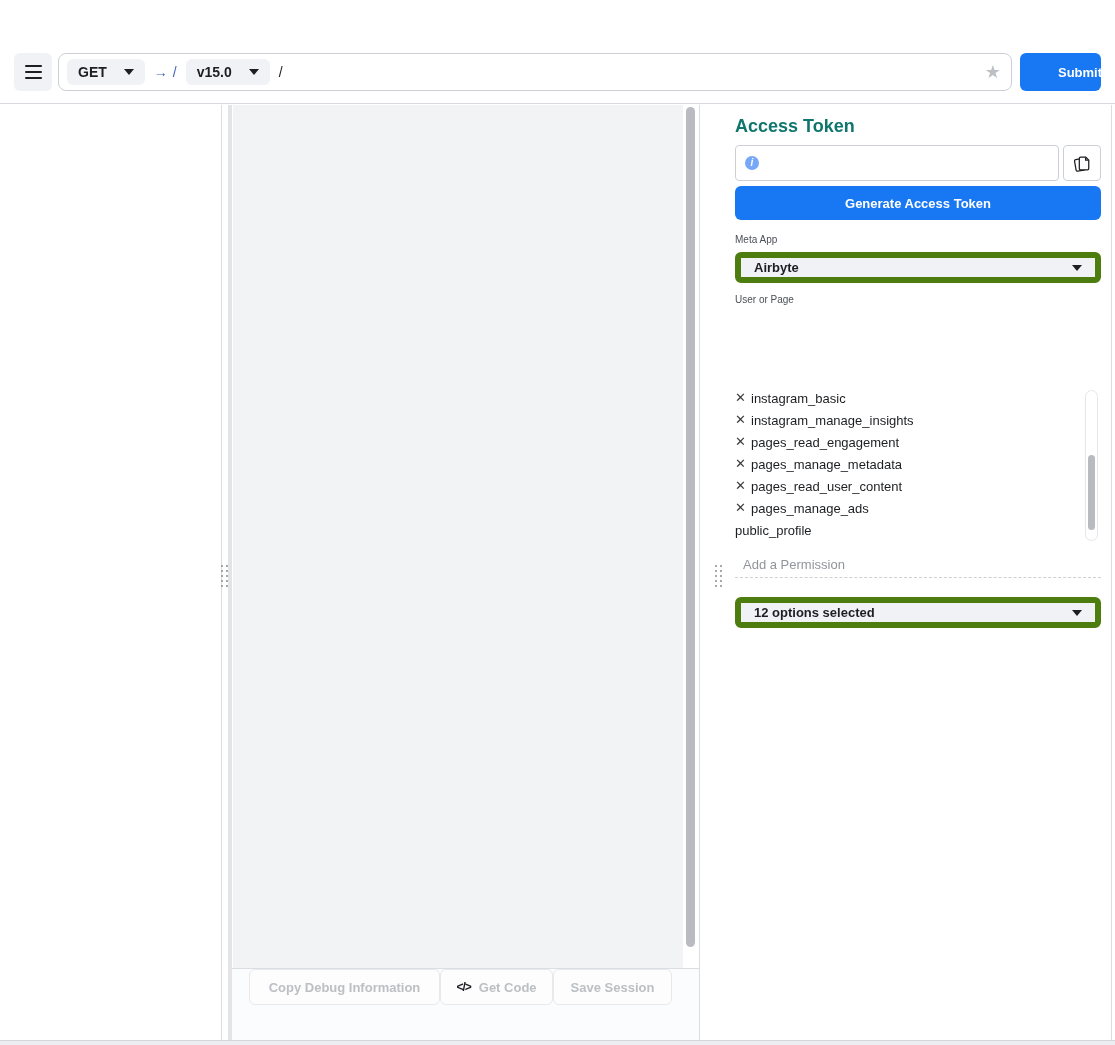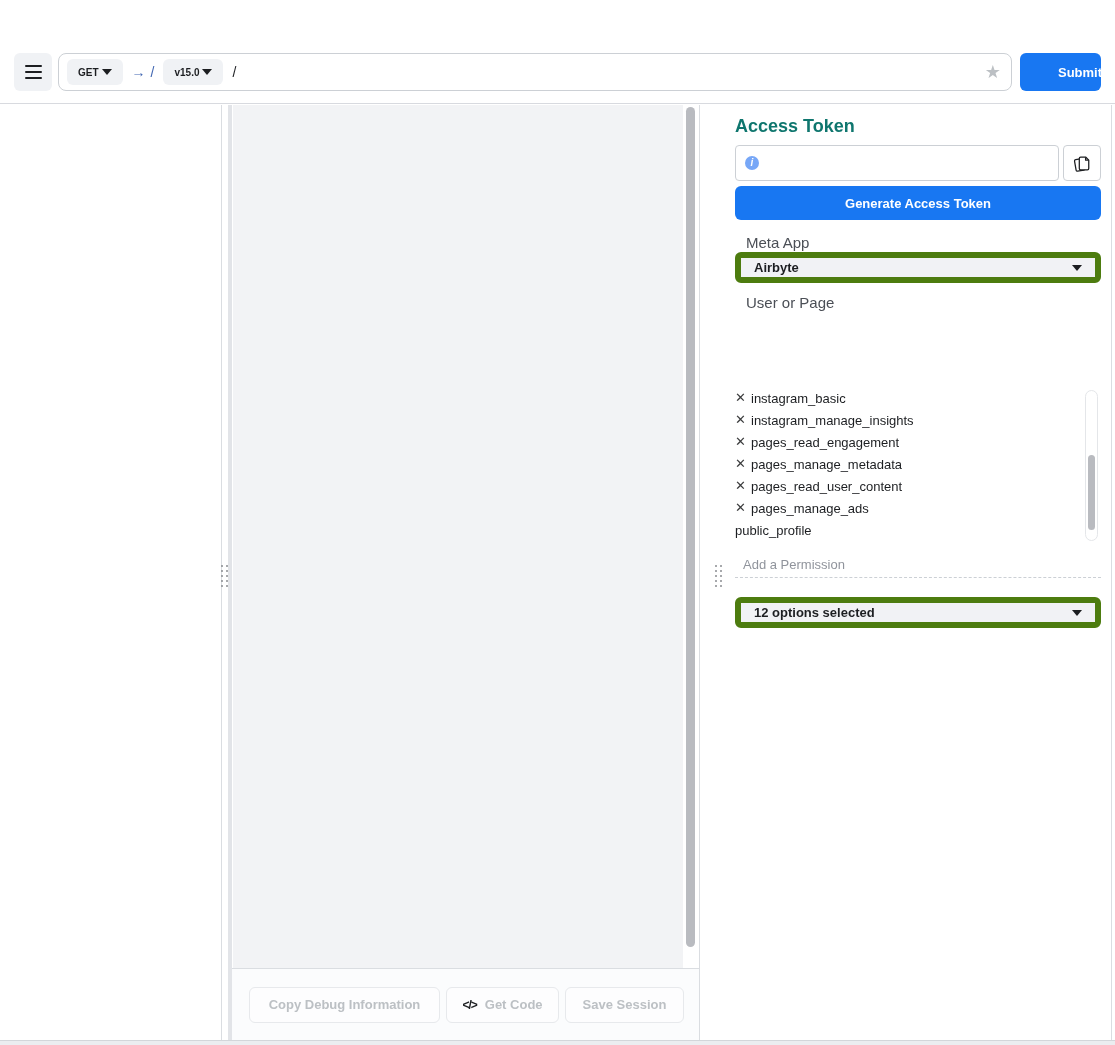--- a/index.html
+++ b/index.html
@@ -11,59 +11,59 @@
   .header { position:absolute; top:0; left:0; width:1115px; height:35px; border-bottom:1px solid #dadde1; background:#fff; }
   .page-title { position:absolute; left:14px; top:0; line-height:34px; font-size:15px; font-weight:600; color:#1c1e21; }
   .search-clip { position:absolute; left:548px; top:0; width:22px; height:10px; overflow:hidden; }
   .search-clip svg { position:absolute; top:-12px; left:0; }
 
   
   .toolbar { position:absolute; top:36px; left:0; width:1115px; height:68px; background:#fff; border-bottom:1px solid #d8dadf; }
   .hamburger-btn { position:absolute; left:14px; top:17px; width:38px; height:38px; background:#f0f2f5; border:none; border-radius:6px; display:flex; flex-direction:column; align-items:center; justify-content:center; gap:4px; cursor:pointer; }
   .hamburger-btn i { display:block; width:17px; height:2px; background:#1c1e21; border-radius:1px; }
   .request-bar { position:absolute; left:58px; top:17px; width:954px; height:38px; background:#fff; border:1px solid #ccd0d5; border-radius:8px; display:flex; align-items:center; padding:0 8px; gap:9px; }
-  .pill { height:26px; background:#f0f2f5; border:none; border-radius:6px; display:flex; align-items:center; gap:3px; padding:0 11px; font-size:10px; font-weight:700; color:#1c1e21; cursor:pointer; }
+  .pill { height:26px; background:#f0f2f5; border:none; border-radius:6px; display:flex; align-items:center; gap:17px; padding:0 11px; font-size:14px; font-weight:700; color:#1c1e21; cursor:pointer; }
   .caret { width:0; height:0; border-left:5px solid transparent; border-right:5px solid transparent; border-top:6px solid #1c1e21; }
   .arrow-group { display:flex; align-items:center; gap:5px; font-size:14px; color:#4267b2; }
   .path-slash { font-size:14px; color:#1c1e21; }
   .bar-spacer { flex:1; }
   .star-icon { font-size:18px; color:#bcc0c4; line-height:1; cursor:pointer; margin-right:2px; }
   .submit-btn { position:absolute; left:1020px; top:17px; width:81px; height:38px; background:#1877f2; color:#fff; border:none; border-radius:6px; font-size:13px; font-weight:700; cursor:pointer; font-family:inherit;padding-left:38px; }
 
   
   .main { position:absolute; top:105px; left:0; width:1115px; height:935px; background:#fff; }
   .left-panel { position:absolute; left:0; top:0; width:222px; height:935px; background:#fff; border-right:1px solid #dadde1; }
   .gutter-strip { position:absolute; left:228px; top:0; width:4px; height:935px; background:#e2e4e8; }
   .grip { position:absolute; width:8px; height:26px; display:grid; grid-template-columns:2px 2px; grid-auto-rows:2px; gap:3px; }
   .grip i { background:#8a8d91; border-radius:50%; }
   .grip-left { left:221px; top:460px; }
   .grip-right { left:715px; top:460px; }
 
   .middle-panel { position:absolute; left:232px; top:0; width:468px; height:935px; background:#fff; border-right:1px solid #dadde1; }
   .middle-content { position:absolute; left:1px; top:0; width:450px; height:863px; background:#f2f3f5; }
   .middle-scrollthumb { position:absolute; left:454px; top:2px; width:9px; height:840px; background:#b9bbc0; border-radius:5px; }
-  .middle-footer { position:absolute; left:0; top:863px; width:467px; height:72px; background:#fbfcfd; border-top:1px solid #dadde1; display:flex; align-items:center; padding-left:17px; gap:6px; }
+  .middle-footer { position:absolute; left:0; top:863px; width:467px; height:72px; background:#fbfcfd; border-top:1px solid #dadde1; display:flex; padding-left:17px; }
   .footer-btn { height:36px; background:#fdfdfe; border:1px solid #e7e9ec; border-radius:6px; font-size:13px; font-weight:700; color:#bcc0c4; display:flex; align-items:center; justify-content:center; gap:8px; cursor:pointer; font-family:inherit; }
   .btn-copydebug { width:191px; }
   .btn-getcode { width:113px; }
   .btn-savesession { width:119px; }
   .code-glyph { color:#1c1e21; font-weight:700; font-size:12px; letter-spacing:-1px; }
 
   
   .right-panel { position:absolute; left:733px; top:0; width:382px; height:935px; background:#fff; }
   .right-edge { position:absolute; left:378px; top:0; width:1px; height:935px; background:#dadde1; }
   .rp-heading { position:absolute; left:2px; font-size:18px; font-weight:700; color:#0f766e; }
   .at-heading { top:11px; }
   .token-row { position:absolute; left:2px; top:40px; width:366px; height:36px; display:flex; gap:4px; }
   .token-input-wrap { flex:1; position:relative; border:1px solid #ccd0d5; border-radius:4px; background:#fff; }
   .token-input { position:absolute; left:28px; top:0; width:calc(100% - 34px); height:100%; border:none; outline:none; background:transparent; font-size:12px; font-family:inherit; }
   .info-badge { position:absolute; left:9px; top:10px; width:14px; height:14px; border-radius:50%; background:#77a7f7; color:#fff; font-size:10px; font-weight:700; text-align:center; line-height:14px; font-style:italic; }
   .copy-btn { width:38px; height:36px; border:1px solid #ccd0d5; border-radius:4px; background:#fff; display:flex; align-items:center; justify-content:center; cursor:pointer; }
   .generate-btn { position:absolute; left:2px; top:81px; width:366px; height:34px; background:#1877f2; color:#fff; border:none; border-radius:6px; font-size:13px; font-weight:700; cursor:pointer; font-family:inherit; }
-  .field-label { position:absolute; left:2px; font-size:15px; color:#4b4f56;margin-left:11px; }
+  .field-label { position:absolute; left:2px; font-size:10px; color:#4b4f56; }
   .select-box { position:absolute; left:2px; width:366px; height:31px; background:#f1f2f5; border:6px solid #4d7c0f; border-radius:6px; display:flex; align-items:center; justify-content:space-between; padding:0 13px; font-size:13px; font-weight:700; color:#1c1e21; cursor:pointer; }
   .meta-label { top:129px; } .meta-select { top:147px; }
   .uop-label { top:189px; } .uop-select { top:207px; }
 
   .perm-header { position:absolute; left:2px; top:259px; width:366px; height:22px; }
   .perm-title { font-size:15px; font-weight:700; color:#1c1e21; display:inline; }
   .info-badge-gray { display:inline-block; vertical-align:2px; margin-left:6px; width:13px; height:13px; border-radius:50%; background:#c6cad0; color:#fff; font-size:9px; font-weight:700; text-align:center; line-height:13px; font-style:italic; }
   .perm-actions { position:absolute; right:14px; top:3px; display:flex; gap:10px; }
   .perm-actions svg { cursor:pointer; }
 

